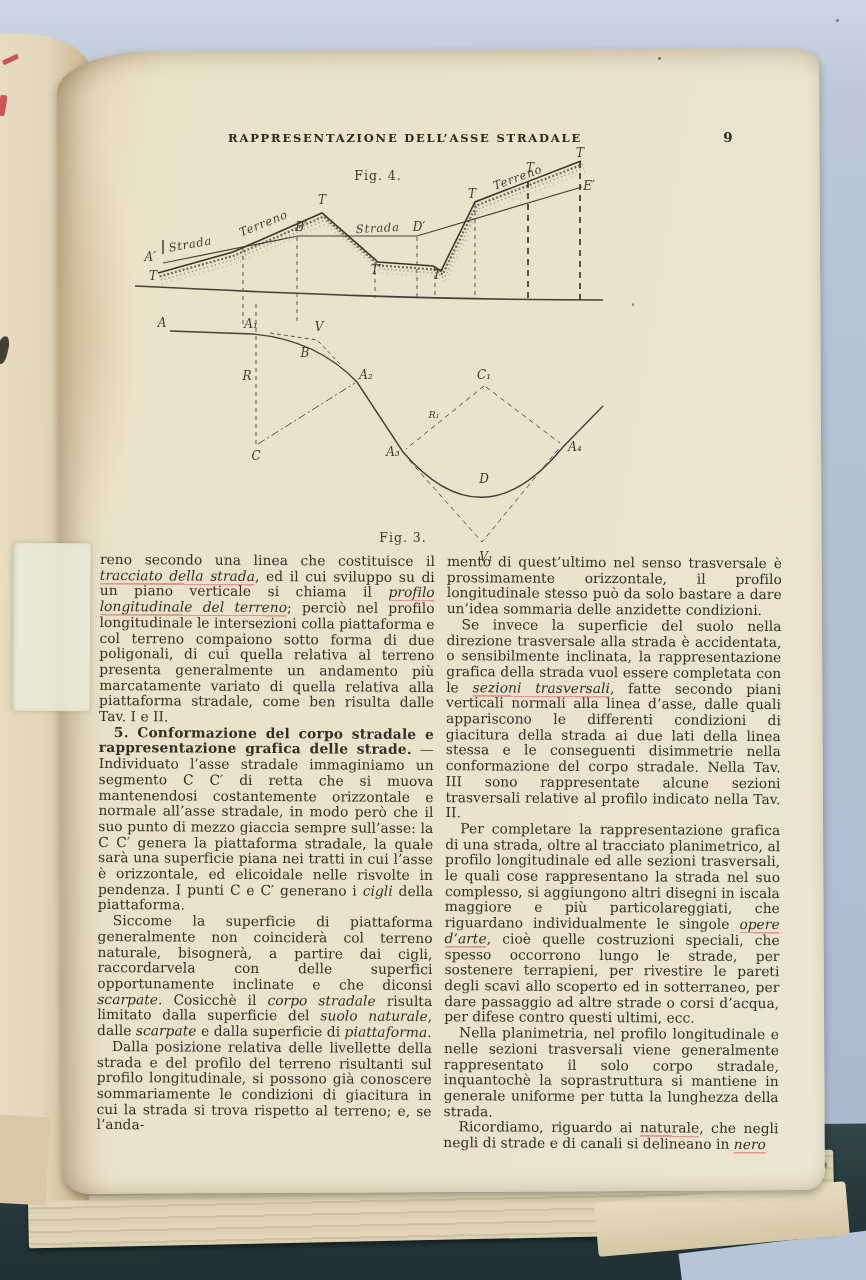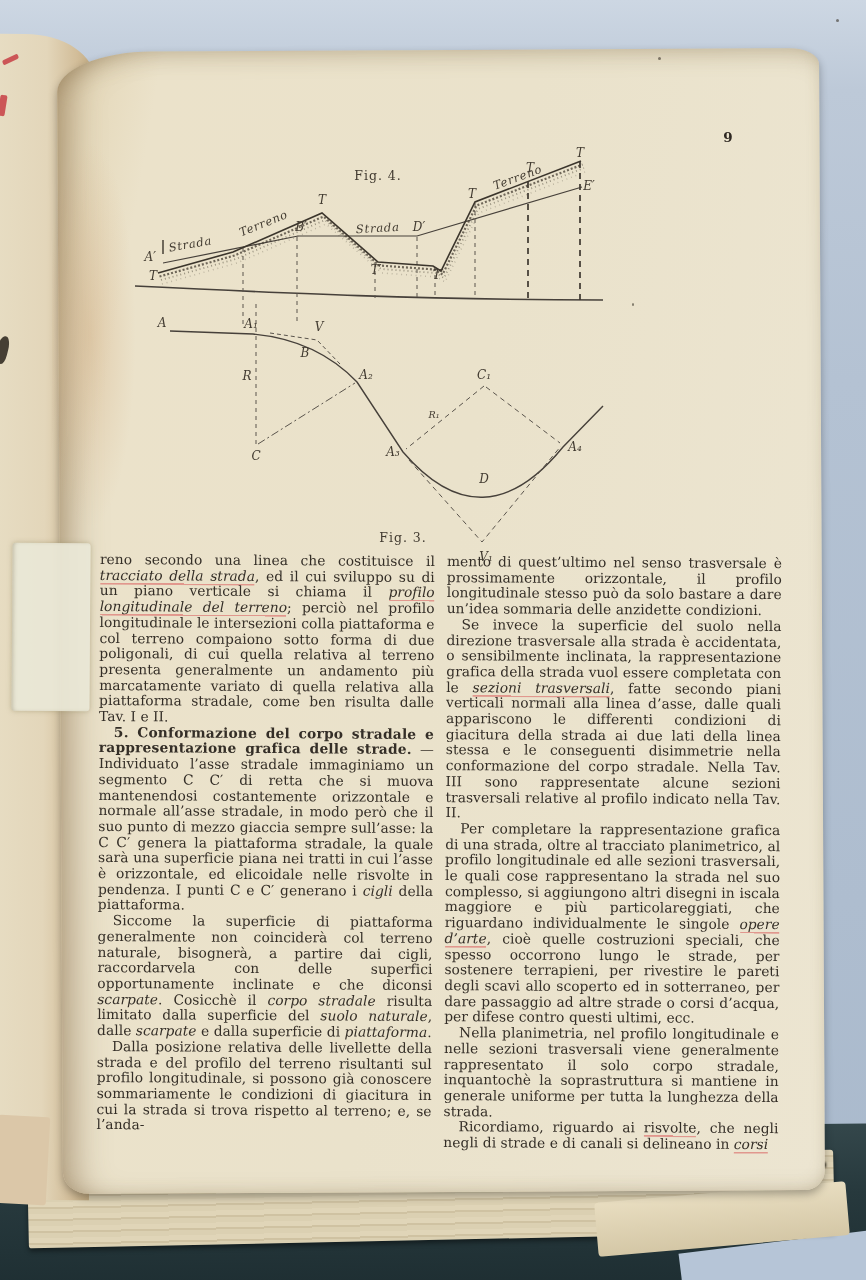--- a/index.html
+++ b/index.html
@@ -84,20 +84,21 @@
   <div class="tape-left"></div>
   <div class="tape-bl"></div>
   <div class="red-mark m1"></div>
   <div class="red-mark m2"></div>
   <div class="ink-smudge"></div>
   <div class="speck" style="left:658px;top:57px;width:3px;height:3px;"></div>
   <div class="speck" style="left:836px;top:19px;width:3px;height:3px;"></div>
   <div class="speck" style="left:632px;top:303px;width:2px;height:3px;"></div>
 
   <div class="content">
+    <div class="header-title">RAPPRESENTAZIONE DELL’ASSE STRADALE</div>
     <div class="page-number">9</div>
 
     <svg class="fig4" width="580" height="185" viewBox="0 0 580 185">
 
       <path d="M35,146 C180,153 330,160 503,160" fill="none" stroke="#46403a" stroke-width="1.6"></path>
 
       <g stroke="#5a544c" stroke-width="1" stroke-dasharray="4,4" fill="none">
         <path d="M143,108 L143,185"></path>
           <path d="M197,97 L197,184"></path>
         <path d="M275,123 L275,158"></path>
@@ -172,17 +173,17 @@
           <p class="para noind"><span>reno secondo una linea che costituisce il </span><span class="it rl">tracciato della strada</span><span>, ed il cui sviluppo su di un piano verticale si chiama il </span><span class="it rl">profilo longitudinale del terreno</span><span>; perciò nel profilo longitudinale le intersezioni colla piattaforma e col terreno compaiono sotto forma di due poligonali, di cui quella relativa al terreno presenta generalmente un andamento più marcatamente variato di quella relativa alla piattaforma stradale, come ben risulta dalle Tav. I e II.</span></p>
           <p class="para"><span class="bd">5. Conformazione del corpo stradale e rappresentazione grafica delle strade.</span><span> — Individuato l’asse stradale immaginiamo un segmento C C′ di retta che si muova mantenendosi costantemente orizzontale e normale all’asse stradale, in modo però che il suo punto di mezzo giaccia sempre sull’asse: la C C′ genera la piattaforma stradale, la quale sarà una superficie piana nei tratti in cui l’asse è orizzontale, ed elicoidale nelle risvolte in pendenza. I punti C e C′ generano i </span><span class="it">cigli</span><span> della piattaforma.</span></p>
           <p class="para"><span>Siccome la superficie di piattaforma generalmente non coinciderà col terreno naturale, bisognerà, a partire dai cigli, raccordarvela con delle superfici opportunamente inclinate e che diconsi </span><span class="it">scarpate</span><span>. Cosicchè il </span><span class="it">corpo stradale</span><span> risulta limitato dalla superficie del </span><span class="it">suolo naturale</span><span>, dalle </span><span class="it">scarpate</span><span> e dalla superficie di </span><span class="it">piattaforma</span><span>.</span></p>
           <p class="para"><span>Dalla posizione relativa delle livellette della strada e del profilo del terreno risultanti sul profilo longitudinale, si possono già conoscere sommariamente le condizioni di giacitura in cui la strada si trova rispetto al terreno; e, se l’anda-</span></p>
         </div>
       <div class="col">
           <p class="para noind"><span>mento di quest’ultimo nel senso trasversale è prossimamente orizzontale, il profilo longitudinale stesso può da solo bastare a dare un’idea sommaria delle anzidette condizioni.</span></p>
           <p class="para"><span>Se invece la superficie del suolo nella direzione trasversale alla strada è accidentata, o sensibilmente inclinata, la rappresentazione grafica della strada vuol essere completata con le </span><span class="it rl">sezioni trasversali</span><span>, fatte secondo piani verticali normali alla linea d’asse, dalle quali appariscono le differenti condizioni di giacitura della strada ai due lati della linea stessa e le conseguenti disimmetrie nella conformazione del corpo stradale. Nella Tav. III sono rappresentate alcune sezioni trasversali relative al profilo indicato nella Tav. II.</span></p>
           <p class="para"><span>Per completare la rappresentazione grafica di una strada, oltre al tracciato planimetrico, al profilo longitudinale ed alle sezioni trasversali, le quali cose rappresentano la strada nel suo complesso, si aggiungono altri disegni in iscala maggiore e più particolareggiati, che riguardano individualmente le singole </span><span class="it rl">opere d’arte</span><span>, cioè quelle costruzioni speciali, che spesso occorrono lungo le strade, per sostenere terrapieni, per rivestire le pareti degli scavi allo scoperto ed in sotterraneo, per dare passaggio ad altre strade o corsi d’acqua, per difese contro questi ultimi, ecc.</span></p>
           <p class="para"><span>Nella planimetria, nel profilo longitudinale e nelle sezioni trasversali viene generalmente rappresentato il solo corpo stradale, inquantochè la soprastruttura si mantiene in generale uniforme per tutta la lunghezza della strada.</span></p>
-          <p class="para"><span>Ricordiamo, riguardo ai </span><span class="rl">risvolte</span><span>, che negli negli di strade e di canali si delineano in </span><span class="it rl">corsi</span></p>
+          <p class="para"><span>Ricordiamo, riguardo ai </span><span class="rl">naturale</span><span>, che negli negli di strade e di canali si delineano in </span><span class="it rl">nero</span></p>
         </div>
     </div>
   </div>
 </div>
 
 </body></html>

